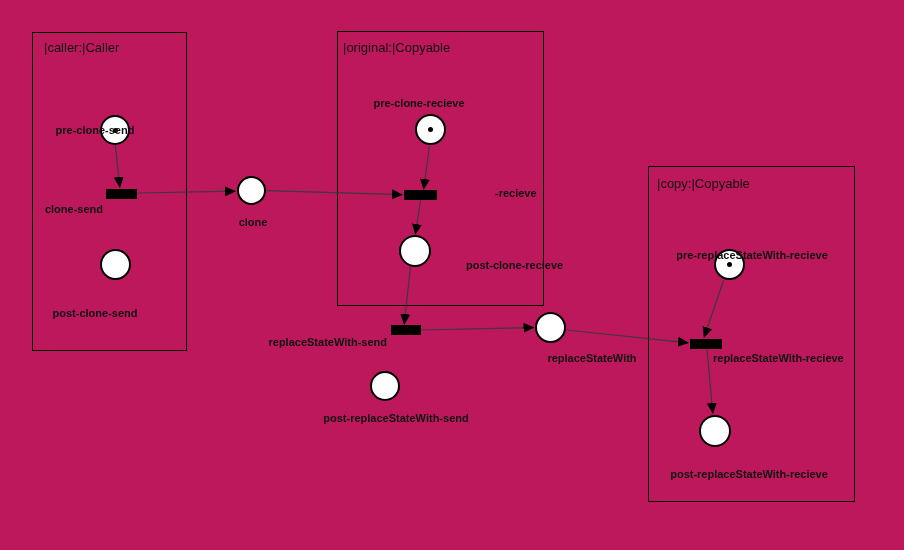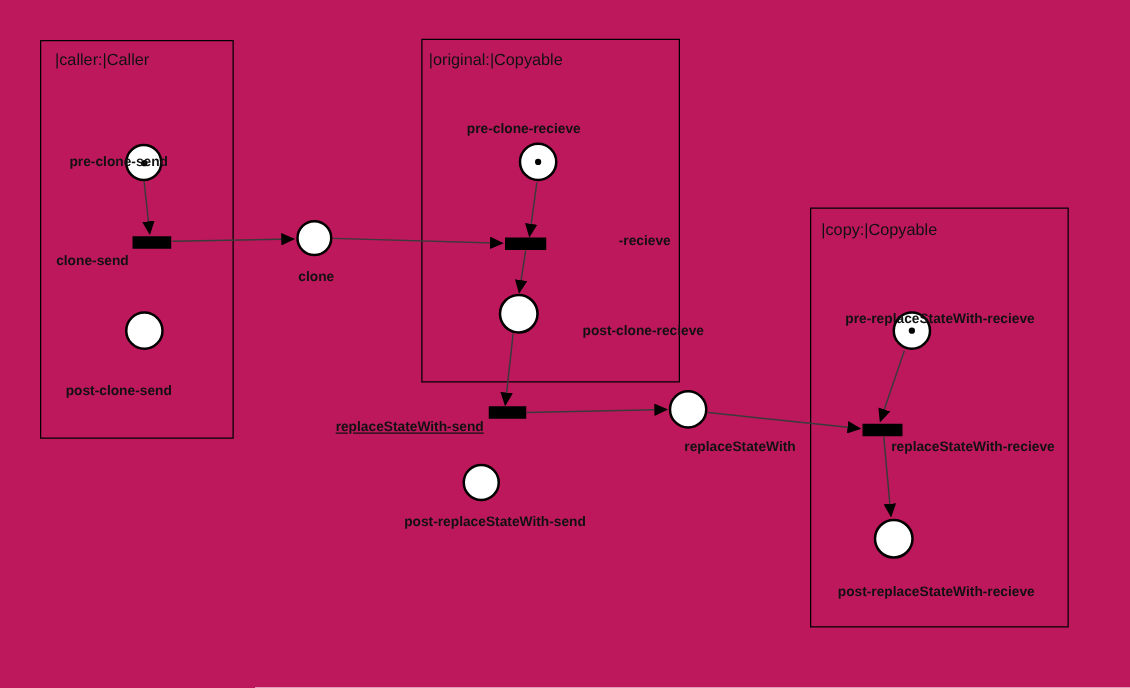--- a/index.html
+++ b/index.html
@@ -73,20 +73,20 @@
   <div class="transition" style="left:391px;top:325px;width:30px;height:10px;"></div>
   <div class="transition" style="left:690px;top:339px;width:32px;height:10px;"></div>
 
   <span class="lbl ctr" style="left:95px;top:96px;margin-top:28px;">pre-clone-send</span>
   <span class="lbl" style="right:801px;top:203px;">clone-send</span>
   <span class="lbl ctr" style="left:95px;top:307px;">post-clone-send</span>
   <span class="lbl ctr" style="left:253px;top:216px;">clone</span>
   <span class="lbl ctr" style="left:419px;top:97px;">pre-clone-recieve</span>
   <span class="lbl" style="left:450px;top:187px;padding-left:45px;">-recieve</span>
   <span class="lbl" style="left:432px;top:259px;margin-left:34px;">post-clone-recieve</span>
-  <span class="lbl" style="right:517px;top:336px;text-decoration:underline;">replaceStateWith-send</span>
+  <span class="lbl" style="right:517px;top:336px;">replaceStateWith-send</span>
   <span class="lbl ctr" style="left:396px;top:412px;text-align:center;">post-replaceStateWith-send</span>
   <span class="lbl ctr" style="left:556px;top:352px;margin-left:36px;">replaceStateWith</span>
   <span class="lbl ctr" style="left:752px;top:249px;">pre-replaceStateWith-recieve</span>
   <span class="lbl" style="left:713px;top:352px;">replaceStateWith-recieve</span>
   <span class="lbl ctr" style="left:749px;top:456px;margin-top:12px;">post-replaceStateWith-recieve</span>
 
 </div>
 
 </body></html>

